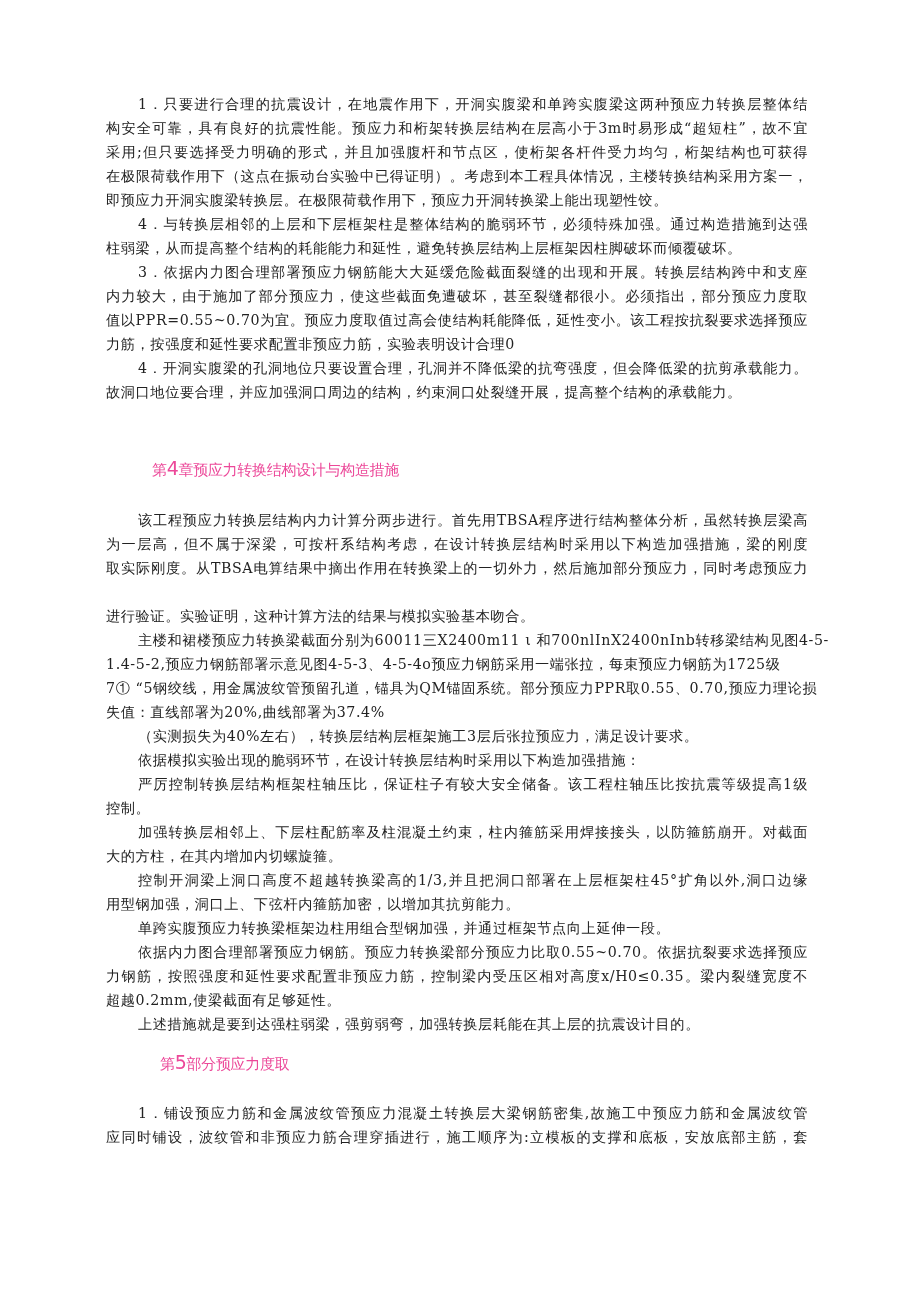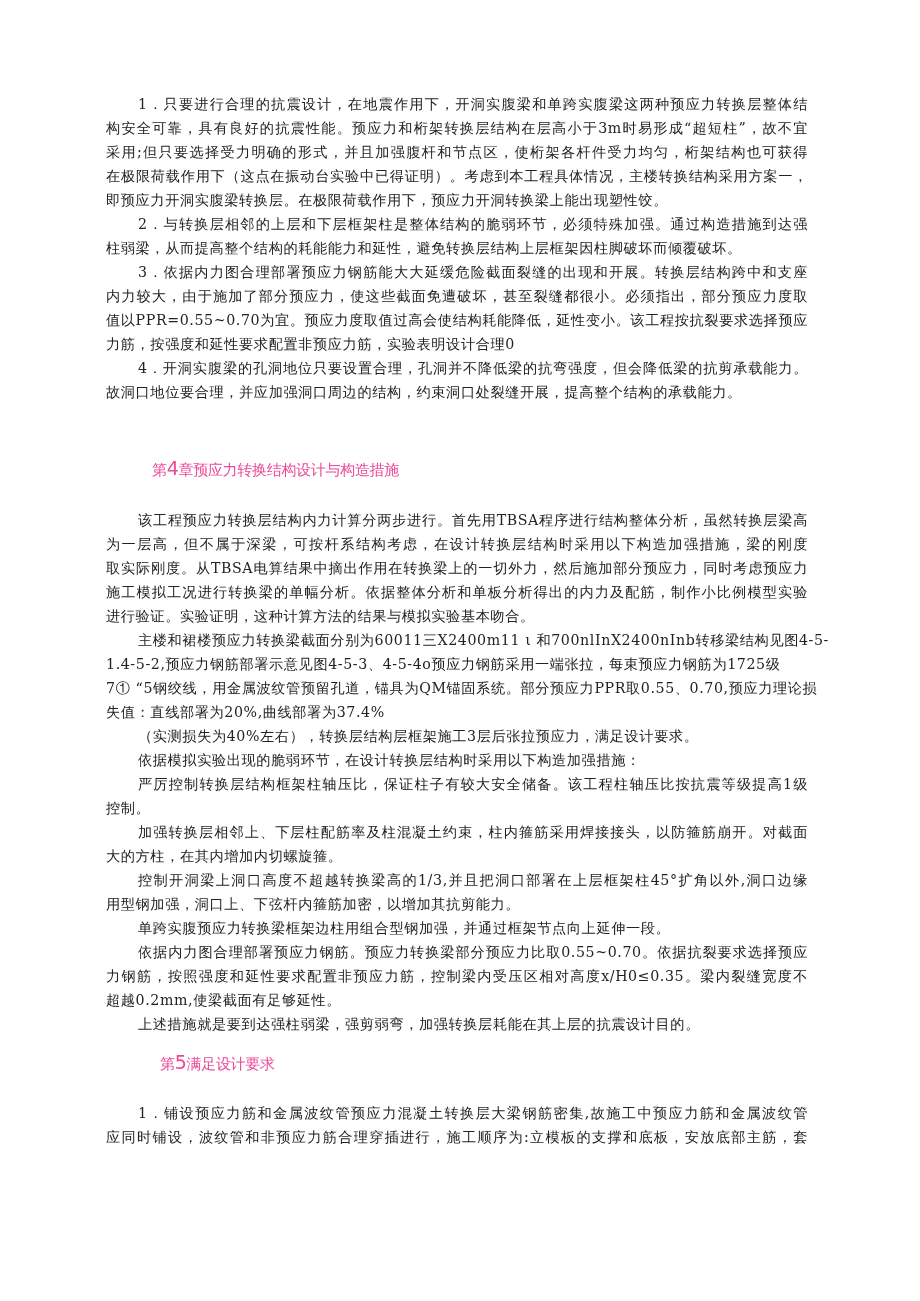--- a/index.html
+++ b/index.html
@@ -34,39 +34,38 @@
 <body>
 
 <div class="page">
 
   <div class="ln ind jus" style="top:95px">1．只要进行合理的抗震设计，在地震作用下，开洞实腹梁和单跨实腹梁这两种预应力转换层整体结</div>
   <div class="ln jus" style="top:119px">构安全可靠，具有良好的抗震性能。预应力和桁架转换层结构在层高小于3m时易形成“超短柱”，故不宜</div>
   <div class="ln jus" style="top:143px">采用;但只要选择受力明确的形式，并且加强腹杆和节点区，使桁架各杆件受力均匀，桁架结构也可获得</div>
   <div class="ln jus" style="top:167px">在极限荷载作用下（这点在振动台实验中已得证明）。考虑到本工程具体情况，主楼转换结构采用方案一，</div>
   <div class="ln" style="top:191px">即预应力开洞实腹梁转换层。在极限荷载作用下，预应力开洞转换梁上能出现塑性饺。</div>
 
-  <div class="ln ind jus" style="top:215px">2．与转换层相邻的上层和下层框架柱是整体结构的脆弱环节，必须特殊加强。通过构造措施到达强</div>
+  <div class="ln ind jus" style="top:215px">4．与转换层相邻的上层和下层框架柱是整体结构的脆弱环节，必须特殊加强。通过构造措施到达强</div>
   <div class="ln" style="top:239px">柱弱梁，从而提高整个结构的耗能能力和延性，避免转换层结构上层框架因柱脚破坏而倾覆破坏。</div>
 
   <div class="ln ind jus" style="top:263px">3．依据内力图合理部署预应力钢筋能大大延缓危险截面裂缝的出现和开展。转换层结构跨中和支座</div>
   <div class="ln jus" style="top:287px">内力较大，由于施加了部分预应力，使这些截面免遭破坏，甚至裂缝都很小。必须指出，部分预应力度取</div>
   <div class="ln jus" style="top:311px">值以PPR=0.55~0.70为宜。预应力度取值过高会使结构耗能降低，延性变小。该工程按抗裂要求选择预应</div>
   <div class="ln" style="top:335px">力筋，按强度和延性要求配置非预应力筋，实验表明设计合理0</div>
 
   <div class="ln ind jus" style="top:359px">4．开洞实腹梁的孔洞地位只要设置合理，孔洞并不降低梁的抗弯强度，但会降低梁的抗剪承载能力。</div>
   <div class="ln" style="top:383px">故洞口地位要合理，并应加强洞口周边的结构，约束洞口处裂缝开展，提高整个结构的承载能力。</div>
 
   <div class="h" style="left:152px; top:458px">
     <span>第</span><span class="num">4</span><span>章预应力转换结构设计与构造措施</span>
   </div>
 
   <div class="ln ind jus" style="top:511px">该工程预应力转换层结构内力计算分两步进行。首先用TBSA程序进行结构整体分析，虽然转换层梁高</div>
   <div class="ln jus" style="top:535px">为一层高，但不属于深梁，可按杆系结构考虑，在设计转换层结构时采用以下构造加强措施，梁的刚度</div>
   <div class="ln jus" style="top:559px">取实际刚度。从TBSA电算结果中摘出作用在转换梁上的一切外力，然后施加部分预应力，同时考虑预应力</div>
-  <div class="ln jus" style="top:583px">施工模拟工况进行转换梁的单幅分析。依据整体分析和单板分析得出的内力及配筋，制作小比例模型实验</div>
   <div class="ln" style="top:607px">进行验证。实验证明，这种计算方法的结果与模拟实验基本吻合。</div>
 
   <div class="ln ind" style="top:631px">主楼和裙楼预应力转换梁截面分别为60011三X2400m11 ι 和700nlInX2400nInb转移梁结构见图4-5-</div>
   <div class="ln" style="top:655px">1.4-5-2,预应力钢筋部署示意见图4-5-3、4-5-4o预应力钢筋采用一端张拉，每束预应力钢筋为1725级</div>
   <div class="ln" style="top:679px">7① “5钢绞线，用金属波纹管预留孔道，锚具为QM锚固系统。部分预应力PPR取0.55、0.70,预应力理论损</div>
   <div class="ln" style="top:703px">失值：直线部署为20%,曲线部署为37.4%</div>
 
   <div class="ln ind" style="top:727px">（实测损失为40%左右），转换层结构层框架施工3层后张拉预应力，满足设计要求。</div>
 
   <div class="ln ind" style="top:751px">依据模拟实验出现的脆弱环节，在设计转换层结构时采用以下构造加强措施：</div>
@@ -82,19 +81,19 @@
 
   <div class="ln ind" style="top:919px">单跨实腹预应力转换梁框架边柱用组合型钢加强，并通过框架节点向上延伸一段。</div>
 
   <div class="ln ind jus" style="top:943px">依据内力图合理部署预应力钢筋。预应力转换梁部分预应力比取0.55~0.70。依据抗裂要求选择预应</div>
   <div class="ln jus" style="top:967px">力钢筋，按照强度和延性要求配置非预应力筋，控制梁内受压区相对高度x/H0≤0.35。梁内裂缝宽度不</div>
   <div class="ln" style="top:991px">超越0.2mm,使梁截面有足够延性。</div>
 
   <div class="ln ind" style="top:1015px">上述措施就是要到达强柱弱梁，强剪弱弯，加强转换层耗能在其上层的抗震设计目的。</div>
 
   <div class="h" style="left:160px; top:1052px">
-    <span>第</span><span class="num">5</span><span>满足设计要求</span>
+    <span>第</span><span class="num">5</span><span>部分预应力度取</span>
   </div>
 
   <div class="ln ind jus" style="top:1104px">1．铺设预应力筋和金属波纹管预应力混凝土转换层大梁钢筋密集,故施工中预应力筋和金属波纹管</div>
   <div class="ln jus" style="top:1128px">应同时铺设，波纹管和非预应力筋合理穿插进行，施工顺序为:立模板的支撑和底板，安放底部主筋，套</div>
 
 </div>
 
 </body></html>

